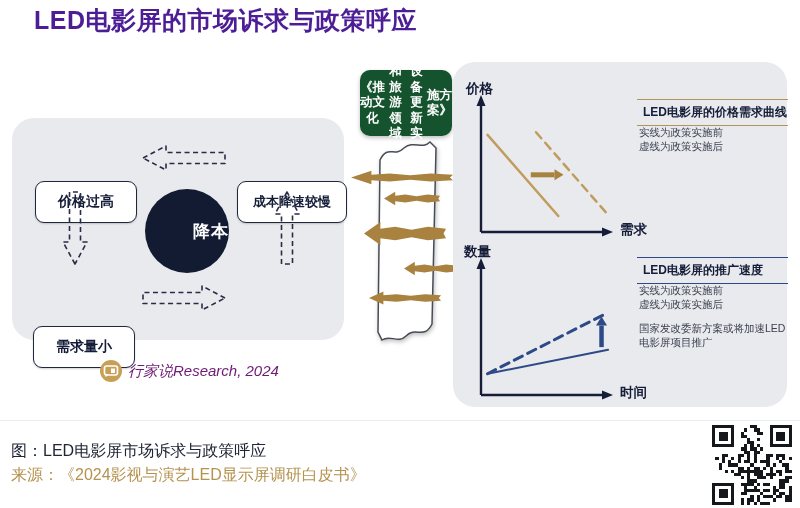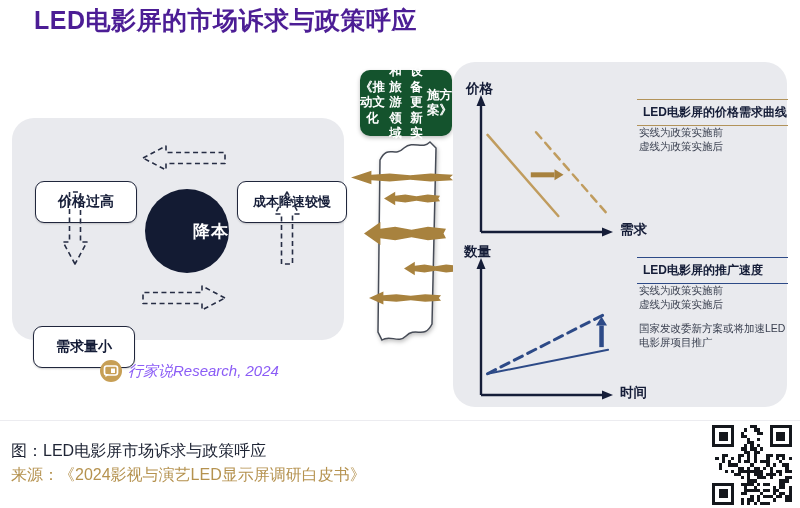--- a/index.html
+++ b/index.html
@@ -18,21 +18,21 @@
           color:#fff;font-weight:700;font-size:17px;letter-spacing:1px;}
   .policy-box{background:#14532d;border-radius:10px;color:#fff;font-weight:700;font-size:12.5px;
               line-height:15.5px;text-align:center;display:flex;flex-direction:row;
               align-items:center;justify-content:flex-end;box-shadow:0 2px 4px rgba(0,0,0,.25);}
   .axis-label{font-size:13.5px;font-weight:700;color:#151d38;}
   .tbox{position:absolute;width:151px;}
   .tbox-head{border-top:1.6px solid;border-bottom:1.6px solid;padding:4px 2px 4px 6px;
              font-size:12px;font-weight:800;color:#151d38;white-space:nowrap;}
   .tbox-body{margin-top:0;padding-left:2px;font-size:10.5px;line-height:13.5px;color:#3a4050;}
   .tbox-para{margin-top:11px;padding-left:2px;font-size:10.5px;line-height:13.5px;color:#3a4050;}
-  .watermark{display:flex;align-items:center;gap:6px;color:#8b5cf6;}
+  .watermark{display:flex;align-items:center;gap:6px;color:#701a75;}
   .watermark .wm-brand{font-family:"DejaVu Serif","Liberation Serif",serif;font-style:italic;font-size:15px;}
   .watermark .wm-rest{font-style:italic;font-size:15px;}
   .divider{left:0;top:420px;width:800px;height:1px;background:#ececf0;}
   .caption{left:11px;top:441px;font-size:16px;color:#202636;}
   .source{left:11px;top:465px;font-size:16px;color:#b5924f;}
   .qr{left:709px;top:422px;width:86px;height:86px;background:#fff;padding:0;}
   svg{display:block;}
 </style>
 </head>
 <body>

